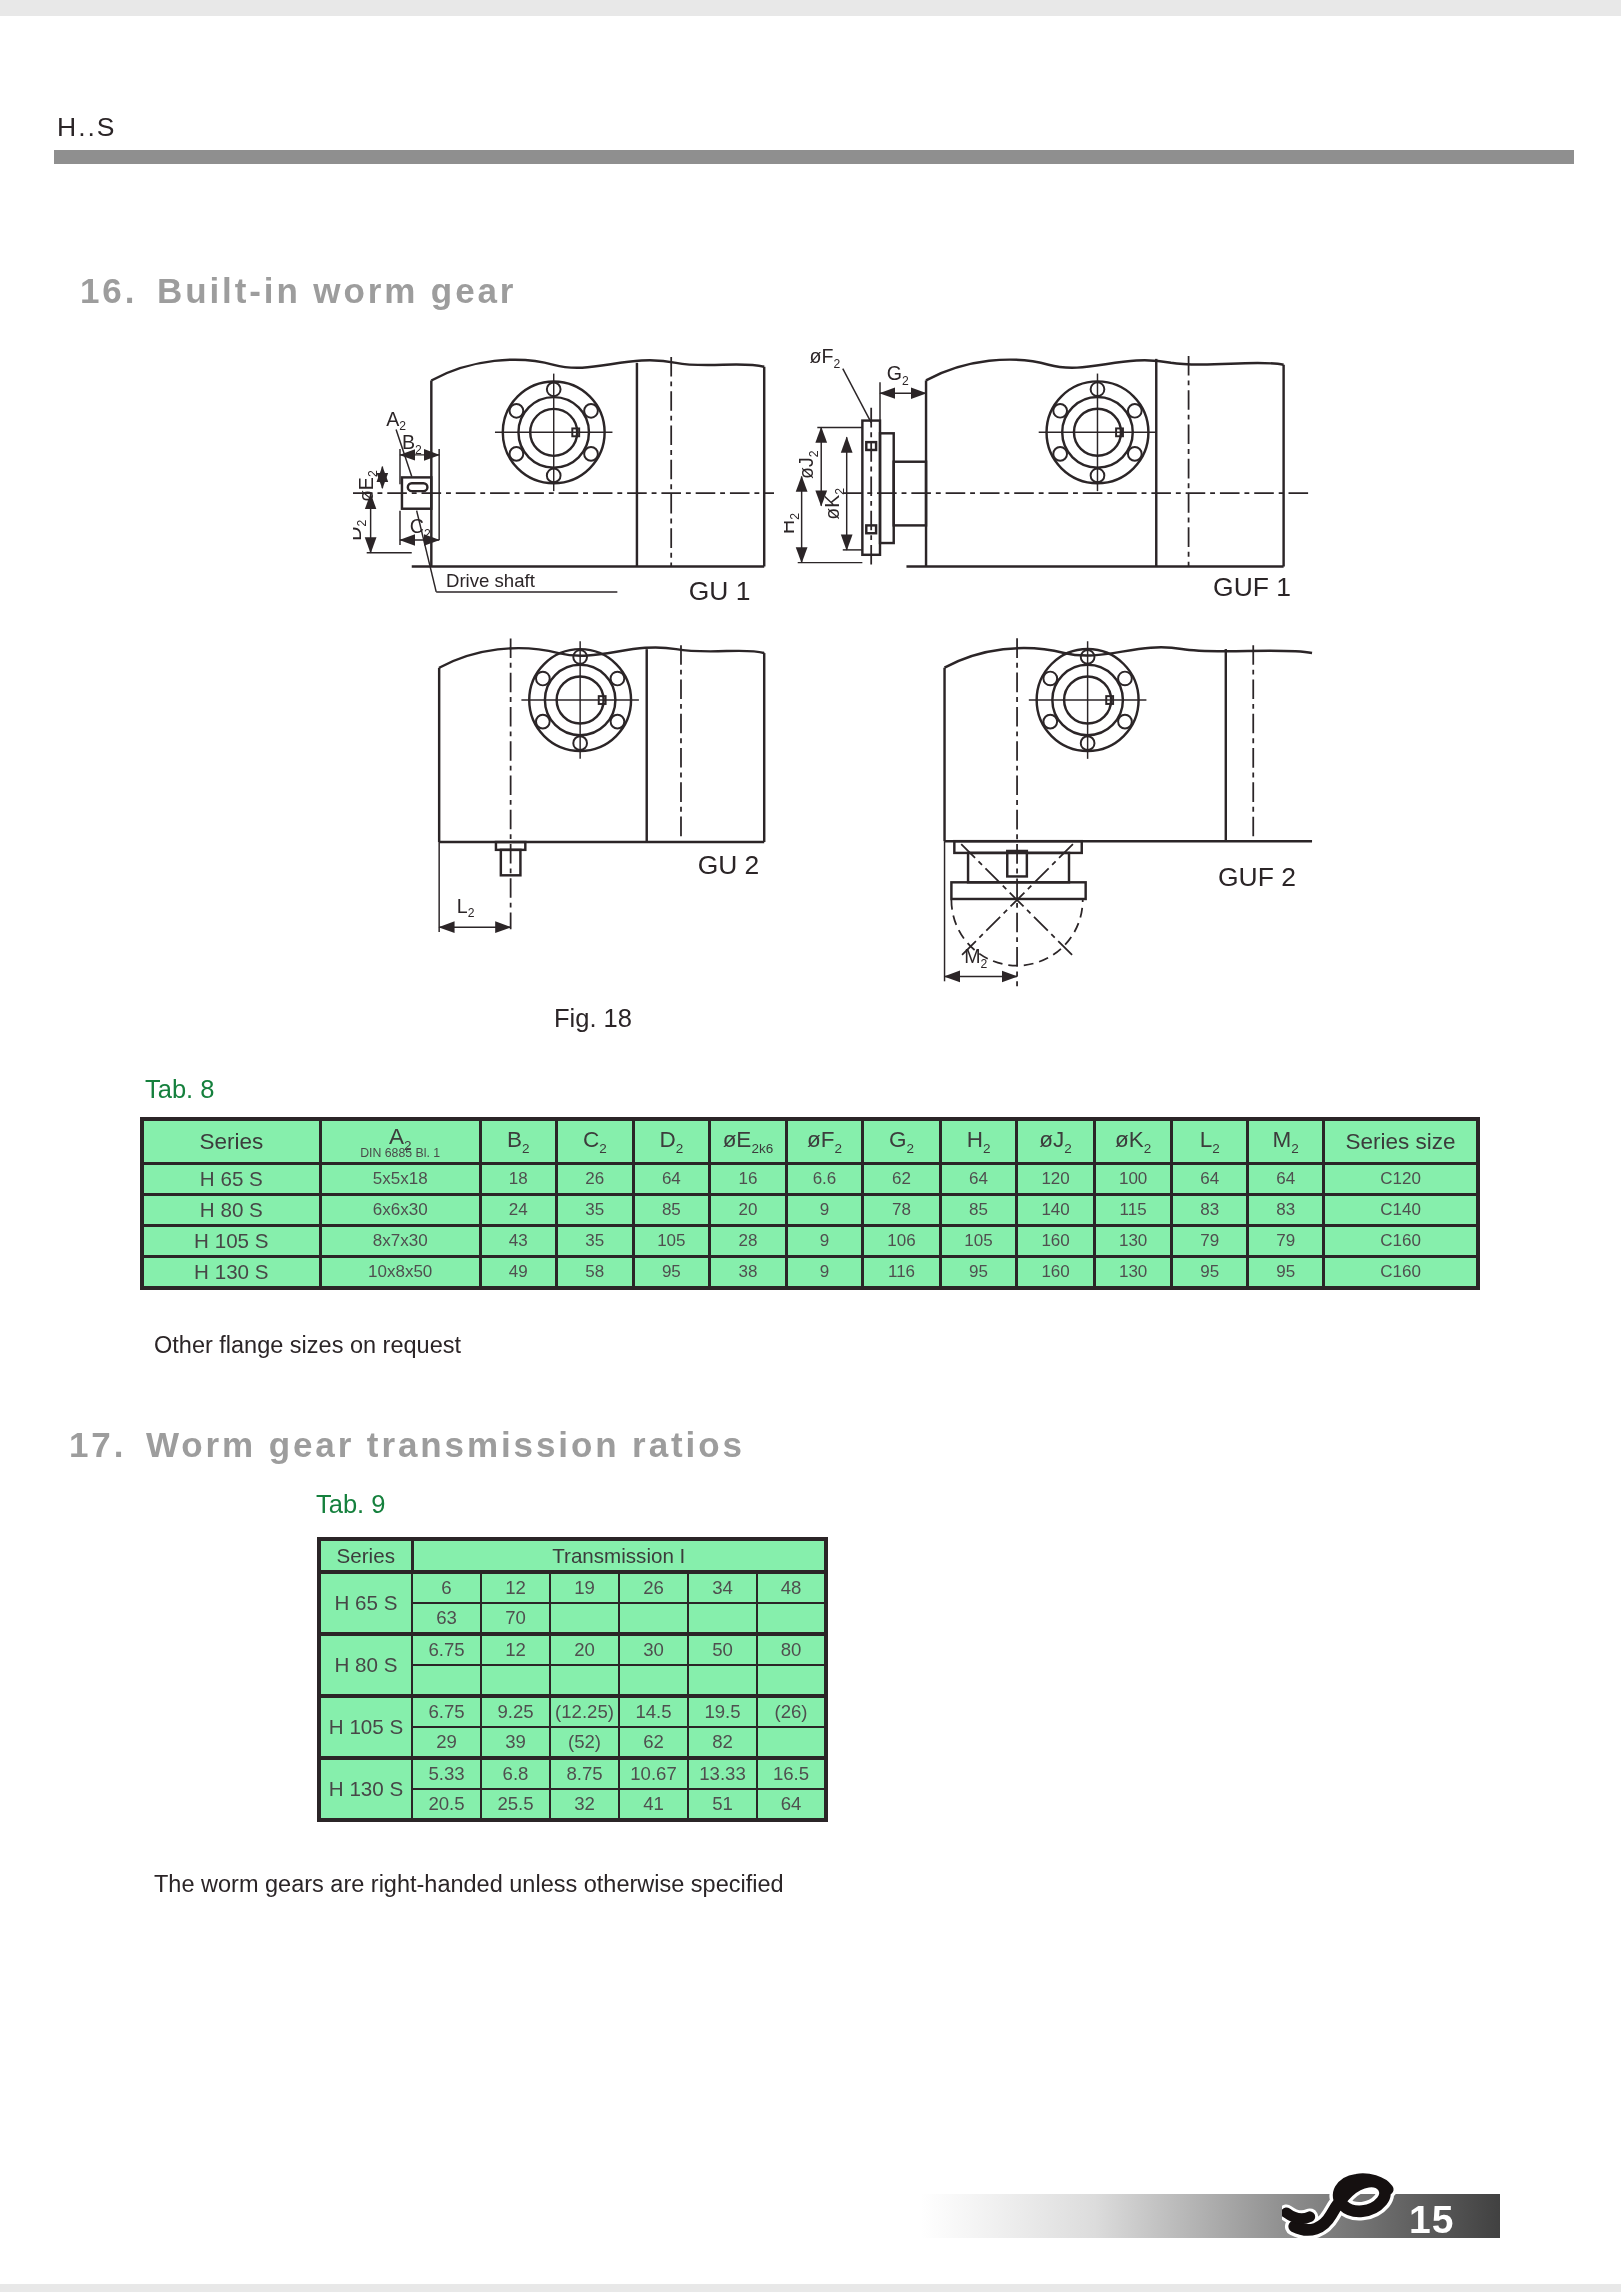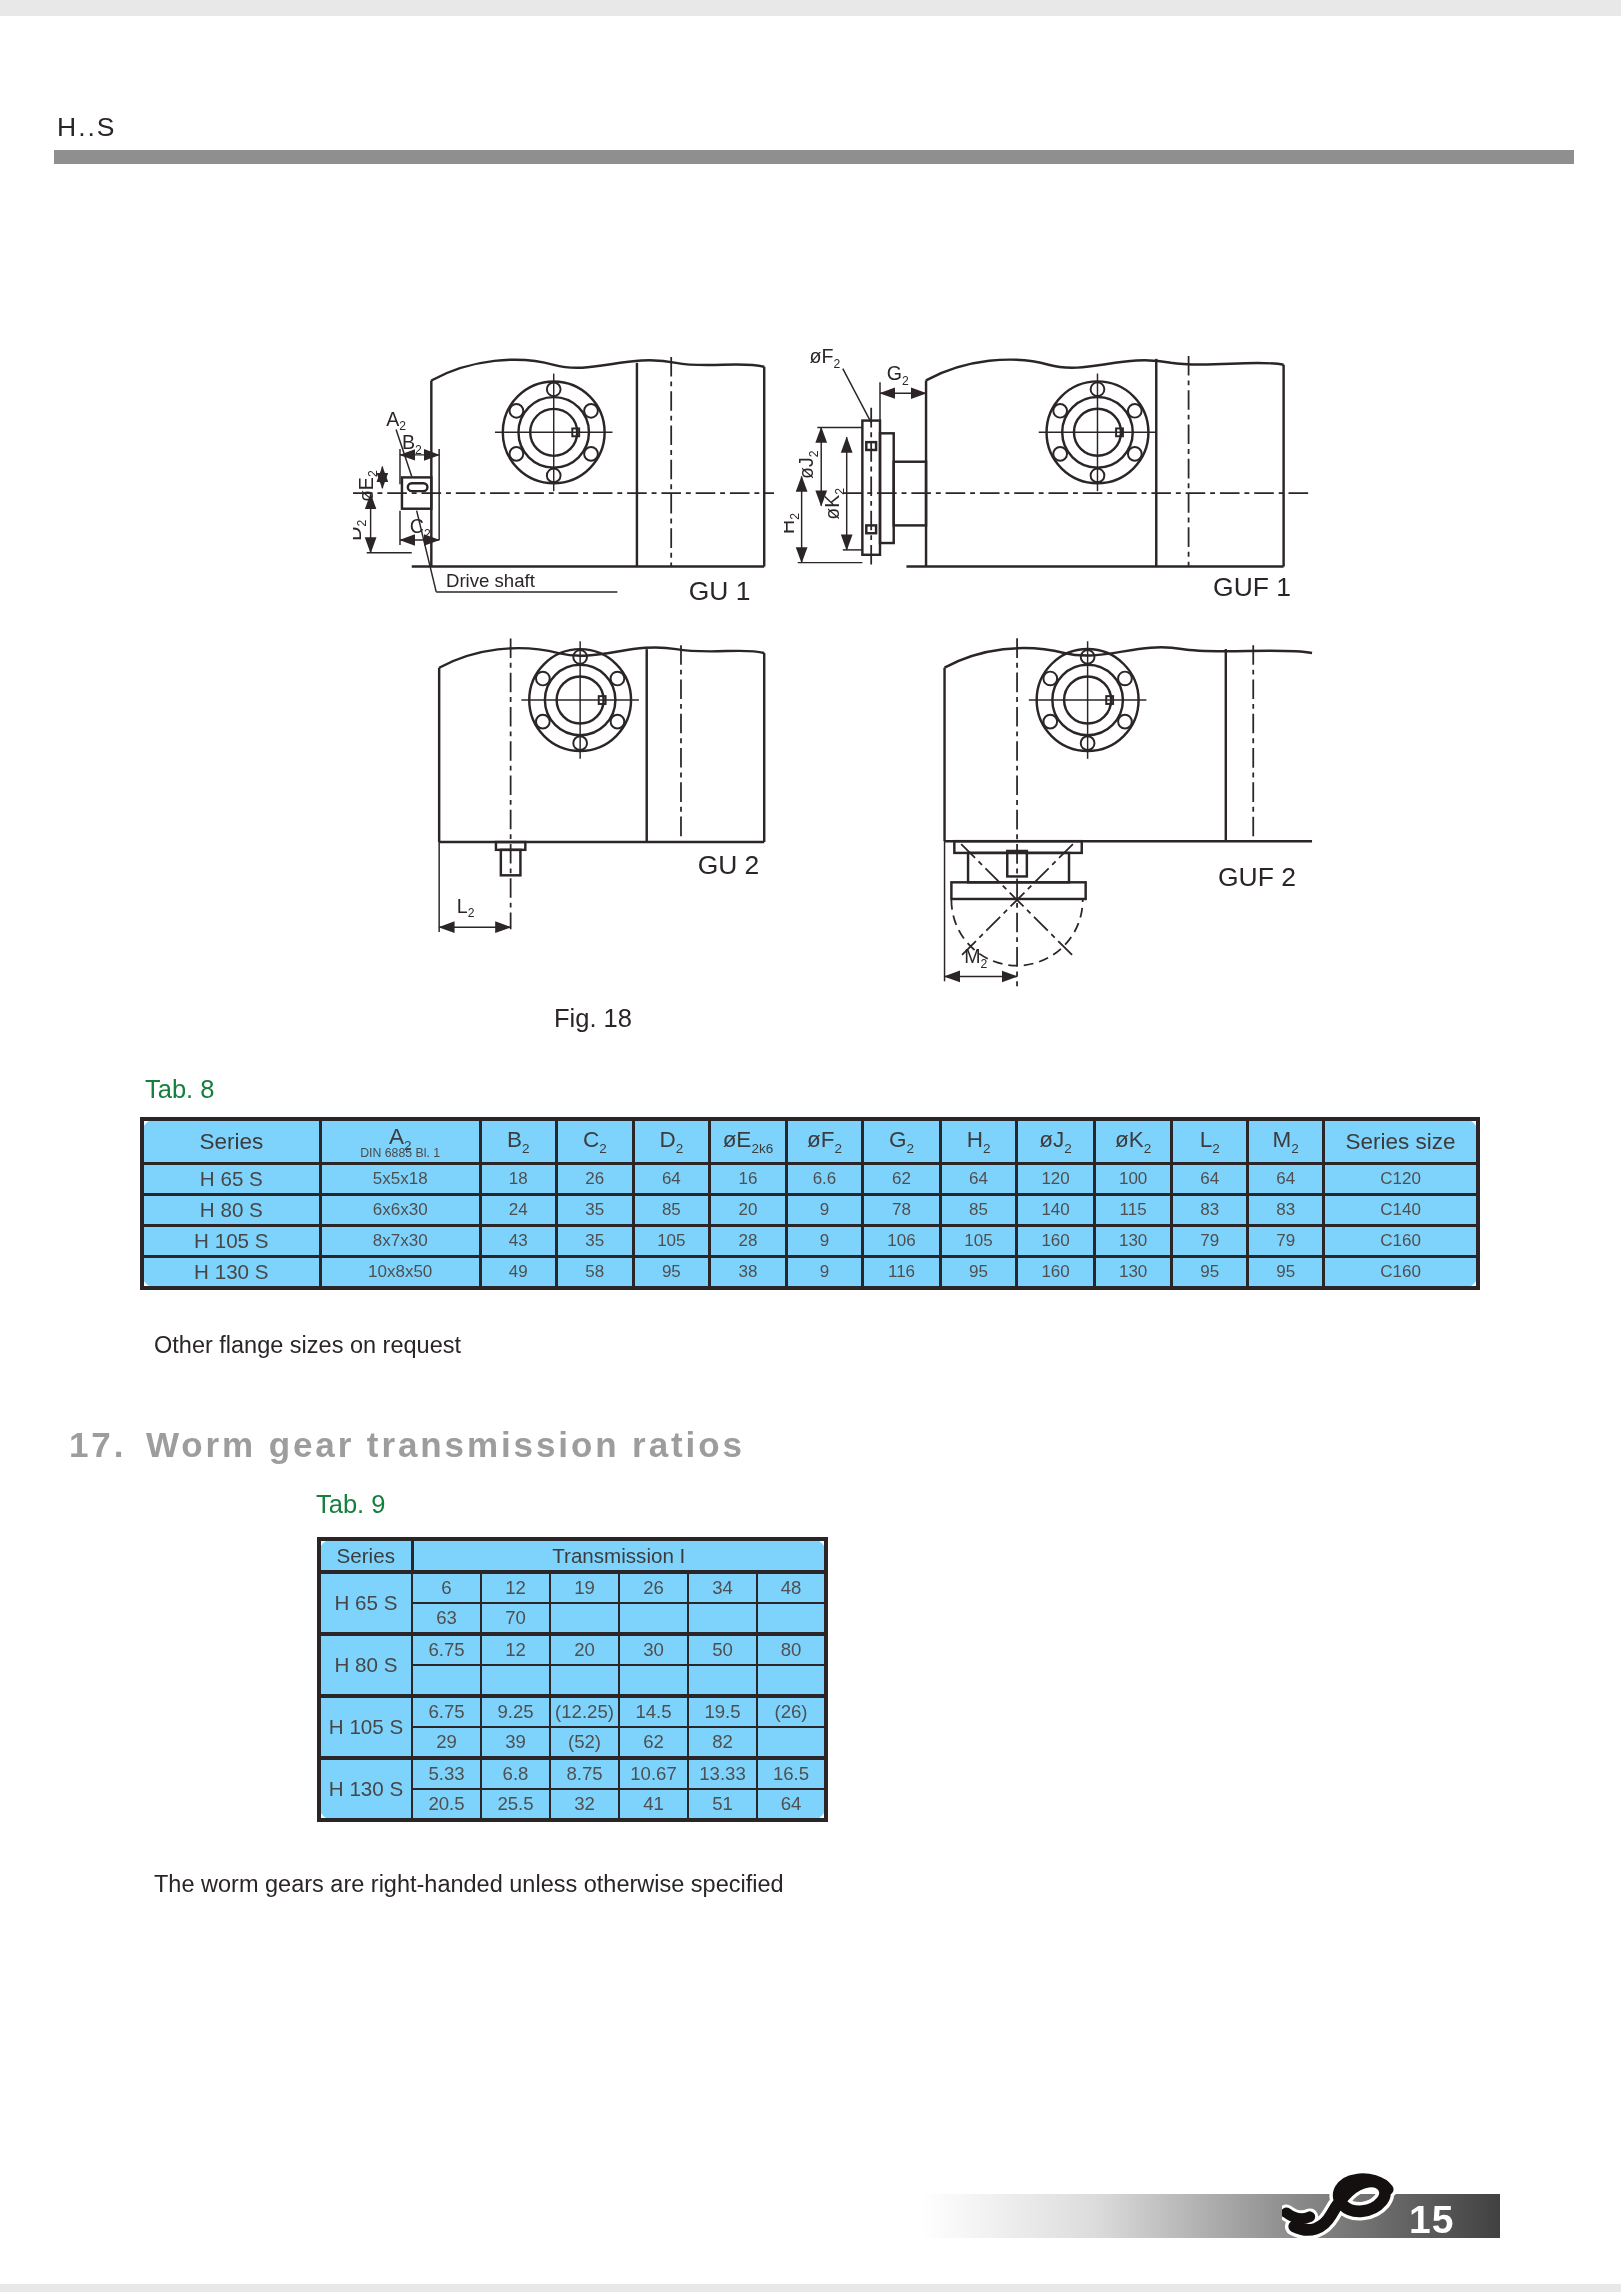--- a/index.html
+++ b/index.html
@@ -22,21 +22,21 @@
   .fig-caption{position:absolute; left:554px; top:988px; font-size:25.5px; color:#2b2527;}
   svg text{font-family:"Liberation Sans", sans-serif;}
   .dwg{position:absolute;}
   .dwg-label{font-size:27px; fill:#2b2527;}
   .dim-label{font-size:20px; fill:#2b2527;}
   .small-label{font-size:19px; fill:#2b2527;}
   
   .tab-title{position:absolute; font-size:25.5px; color:#15803d;}
   #tab8-title{left:145px; top:1059px;}
   #tab9-title{left:316px; top:1474px;}
-  table.techtab{position:absolute; border-collapse:collapse; table-layout:fixed; background:#7dd3fc;border-radius:21px;}
+  table.techtab{position:absolute; border-collapse:collapse; table-layout:fixed; background:#86efac;}
   #tab8{left:140px; top:1101px; width:1340px; border:4.9px solid #2b2527;}
   #tab9{left:317px; top:1521px; width:505px; border:4.9px solid #2b2527;}
   .techtab th,.techtab td{border:3.9px solid #2b2527; text-align:center; vertical-align:middle; padding:0; overflow:hidden; white-space:nowrap;}
   #tab8 th{height:41px; font-size:22.5px; font-weight:400; color:#3c3c3c;}
   #tab8 th .note{font-size:12.3px; color:#4a4a4a; margin-top:-2.9px; line-height:9.8px;}
   #tab8 td{height:28px; font-size:17px; color:#4f4f4f;}
   #tab8 td.series{font-size:20.6px; color:#474747;}
   #tab9 th{height:29px; font-size:20.6px; font-weight:400; color:#3c3c3c; border-width:3.9px;}
   #tab9 td{height:28px; font-size:18.6px; color:#4f4f4f; border-width:2.9px;}
   #tab9 td.series{font-size:20.6px; color:#474747;}
@@ -52,20 +52,23 @@
   .logo{position:absolute; left:1282px; top:2152px;}
 </style>
 </head>
 <body>
 
 <div class="page">
 
   <div class="product-code">H..S</div>
   <div class="header-rule"></div>
 
+  <div class="sec-title" id="sec16">
+    <span class="num">16.</span><span>Built-in worm gear</span>
+  </div>
 
   <svg class="dwg" style="left:353px;top:323px" width="421" height="267" viewBox="0 0 430 272">
     <defs>
       <marker id="a1" markerWidth="12" markerHeight="10" refX="10.5" refY="5" orient="auto-start-reverse">
         <path d="M0,1 L11,5 L0,9 z" fill="#2b2527"></path>
         </marker>
     </defs>
     <g stroke="#2b2527" fill="none" stroke-width="2.5">
       <path d="M80,42 C120,20 170,16 205,26 C245,37 280,14 330,24 C360,30 396,22 420,28"></path>
       <path d="M80,42 V232"></path>

